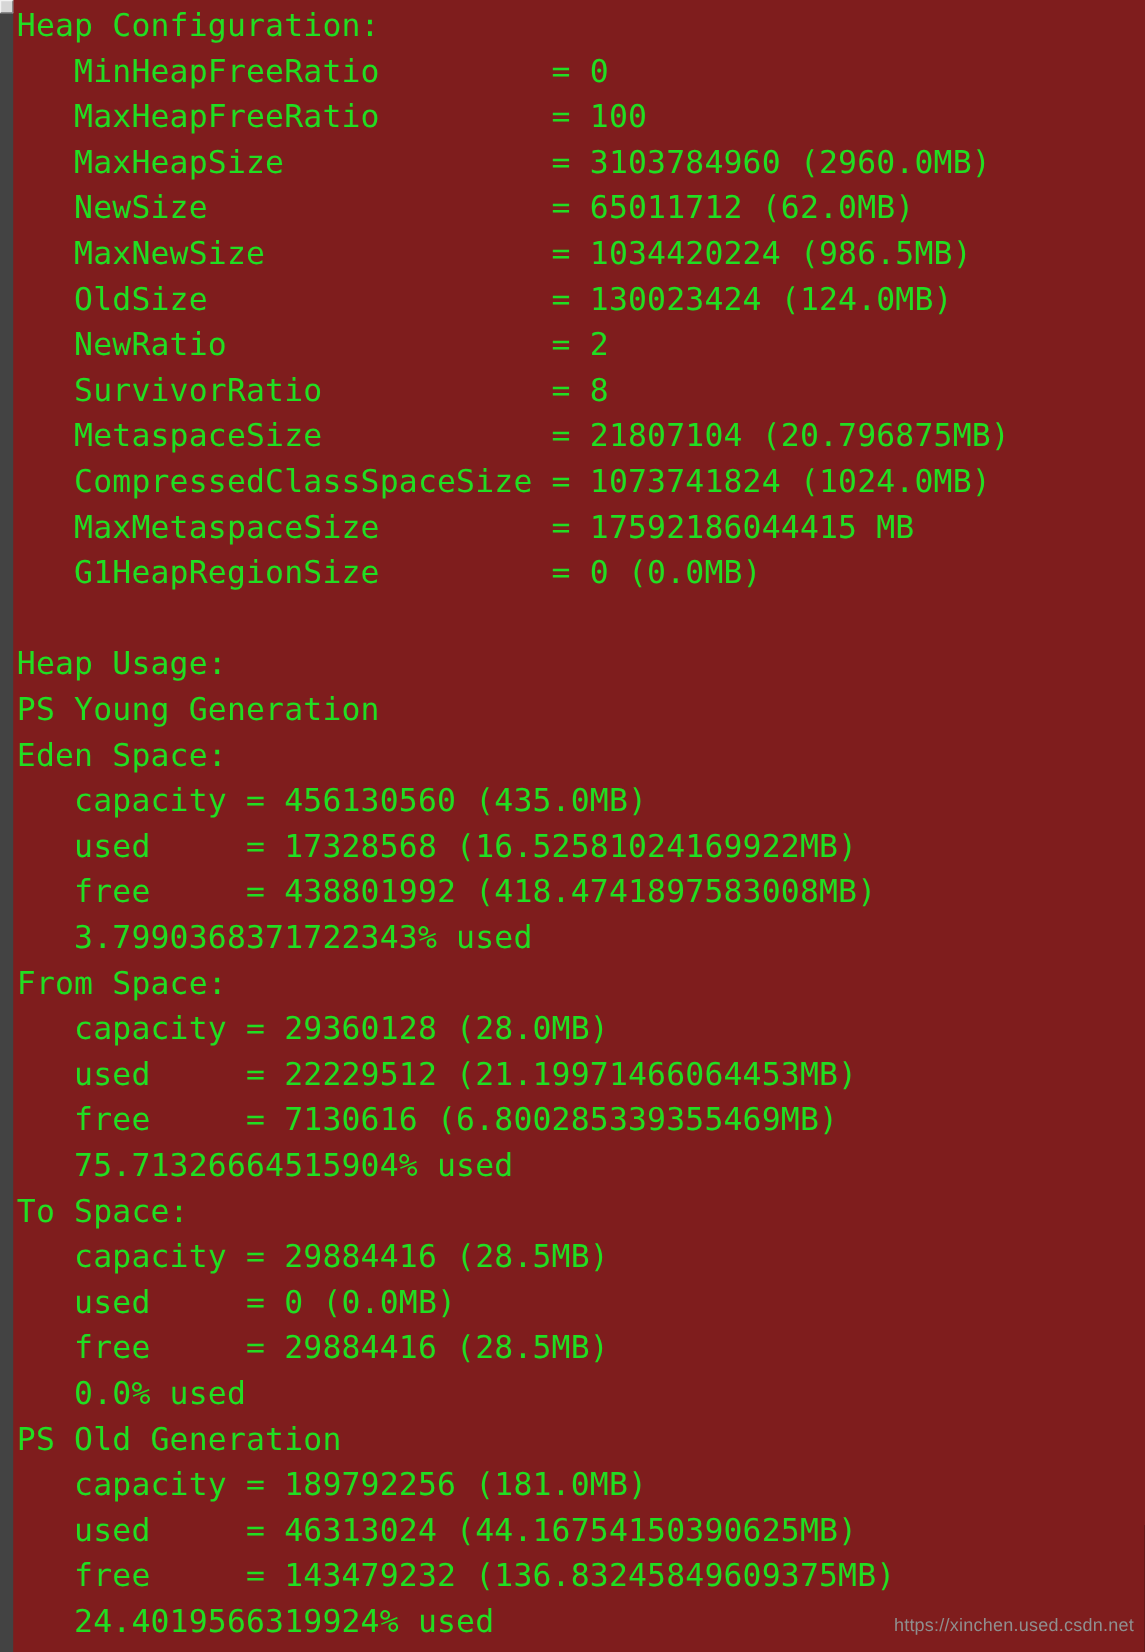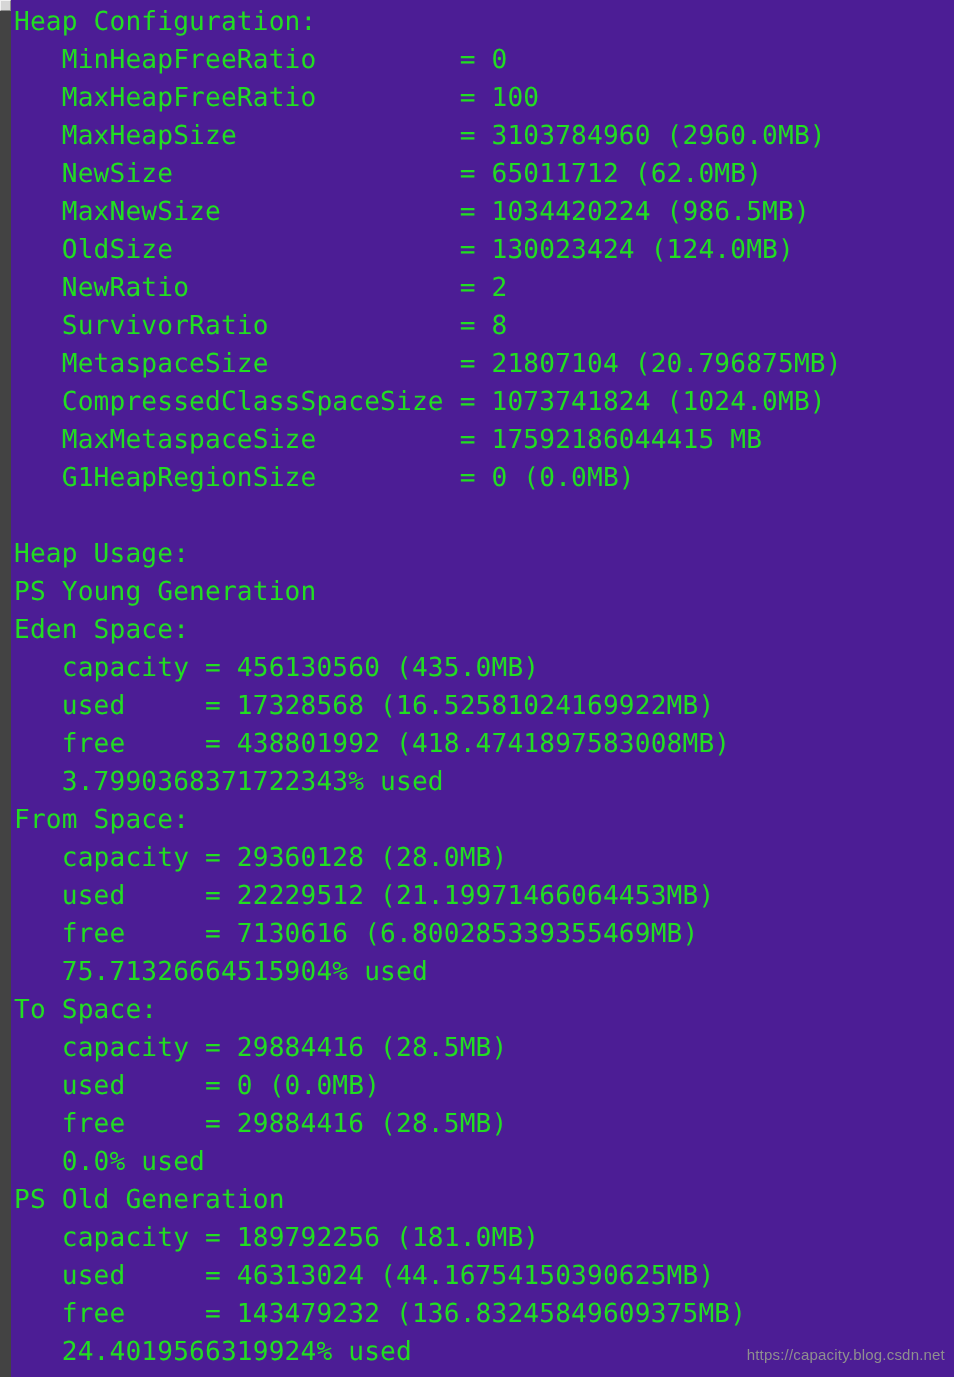--- a/index.html
+++ b/index.html
@@ -11,21 +11,21 @@
   body {
     width: 954px;
     height: 1377px;
     overflow: hidden;
     font-family: "DejaVu Sans Mono", "Liberation Mono", monospace;
   }
   #terminal {
     position: relative;
     width: 954px;
     height: 1377px;
-    background: #4c1d95;
+    background: #7f1d1d;
     box-sizing: border-box;
     overflow: hidden;
   }
   
   #gutter {
     position: absolute;
     left: 0;
     top: 0;
     width: 11px;
     height: 1377px;
@@ -116,15 +116,15 @@
    used     = 0 (0.0MB)
    free     = 29884416 (28.5MB)
    0.0% used
 PS Old Generation
    capacity = 189792256 (181.0MB)
    used     = 46313024 (44.16754150390625MB)
    free     = 143479232 (136.83245849609375MB)
    24.4019566319924% used</pre>
   </div>
 
-  <div id="watermark">https://capacity.blog.csdn.net</div>
+  <div id="watermark">https://xinchen.used.csdn.net</div>
 
 </div>
 
 </body></html>

